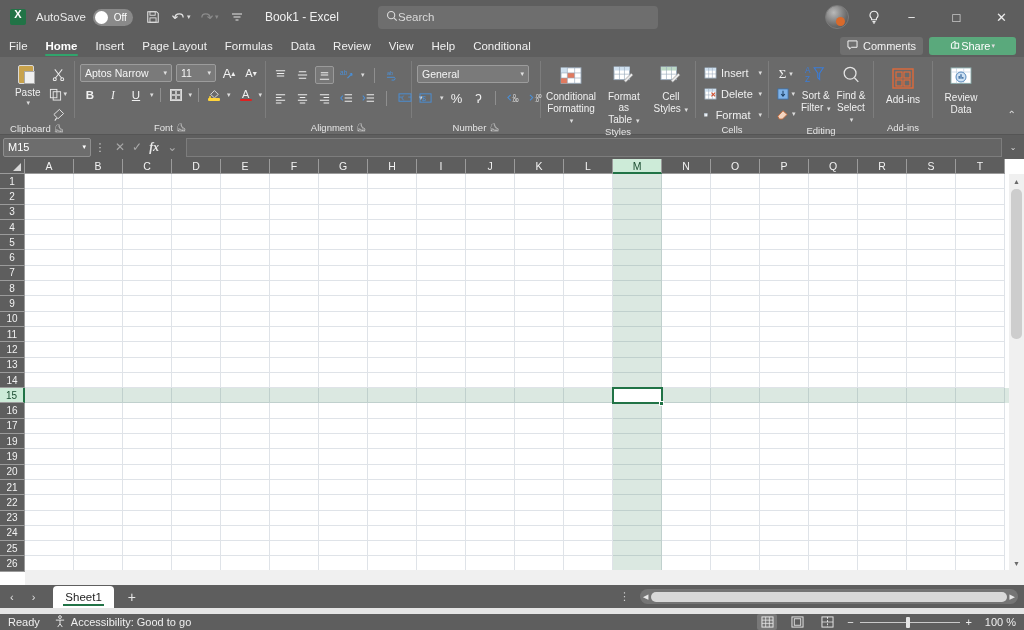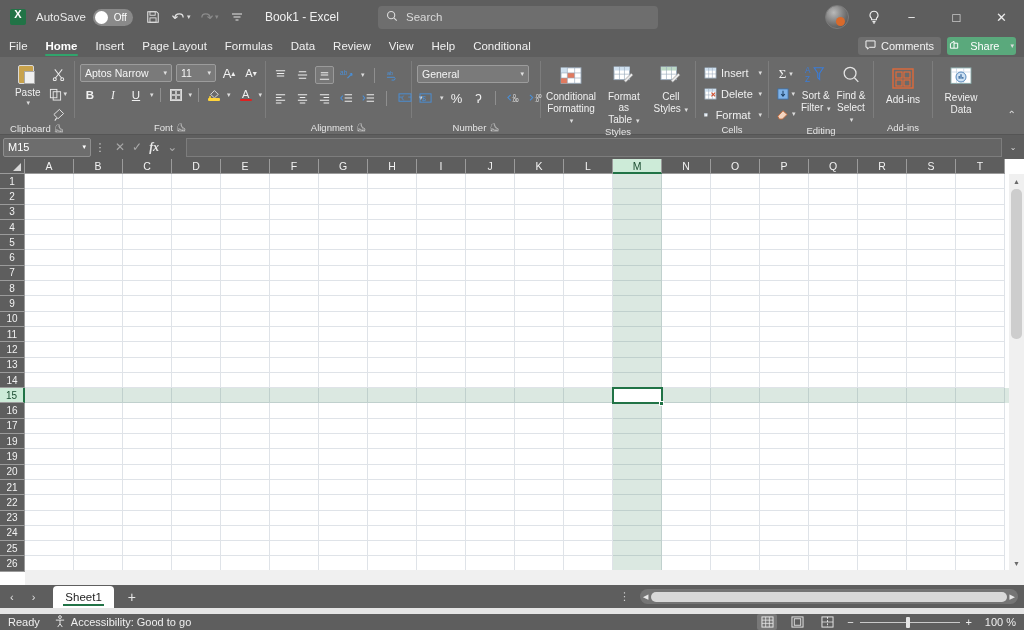--- a/index.html
+++ b/index.html
@@ -44,21 +44,21 @@
   .tb-icon {
     width: 28px; height: 26px; display: flex; align-items: center; justify-content: center;
     color: #e4e4e4; font-size: 14px; border-radius: 3px;
   }
   .tb-icon.dim { color: #8c8c8c; }
   .tb-sep { width: 6px; }
   .doc-title { font-size: 12px; color: #f0f0f0; margin-left: 14px; white-space: nowrap; }
   .searchbox {
     position: absolute; left: 378px; width: 280px; height: 23px;
     background: #6e6e6e; border-radius: 4px; display: flex; align-items: center;
-    padding: 0 8px; gap: 8px;
+    padding: 0 8px; 
   }
   .searchbox .sx { font-size: 12px; color: #dcdcdc; }
   .searchbox .stext { font-size: 11.5px; color: #dadada; }
   .tb-right { margin-left: auto; display: flex; align-items: center; height: 34px; }
   .avatar {
     width: 24px; height: 24px; border-radius: 50%; margin-right: 10px;
     background: radial-gradient(circle at 35% 30%, #b9b9b9, #6d6d6d 60%, #4a4a4a);
     position: relative; overflow: hidden; border: 1px solid #7a7a7a;
   }
   .avatar::after {
@@ -80,21 +80,21 @@
   .rtab.active::after {
     content: ""; position: absolute; left: 8px; right: 8px; bottom: 1px;
     height: 2px; background: #30a46c; border-radius: 1px;
   }
   .tabs-right { margin-left: auto; display: flex; align-items: center; gap: 6px; padding-right: 8px; }
   .comments-btn {
     display: flex; align-items: center; gap: 5px; height: 18px; padding: 0 7px;
     background: #6f6f6f; border-radius: 3px; font-size: 11px; color: #f2f2f2;
   }
   .share-btn {
-    display: flex; align-items: center; gap: 10px; height: 18px; padding: 0 2px;
+    display: flex; align-items: center; gap: 0; height: 18px; padding: 0 21px;
     background: #5aa97c; border-radius: 3px; font-size: 11px; color: #ffffff;
   }
 
   
   .ribbon {
     height: 78px; background: #6a6a6a; display: flex; align-items: stretch; flex: none;
     border-bottom: 1px solid #555;
   }
   .grp { display: flex; flex-direction: column; position: relative; padding: 3px 0 0 0; }
   .grp-body { flex: 1; display: flex; align-items: flex-start; padding: 2px 5px 0 5px; }

